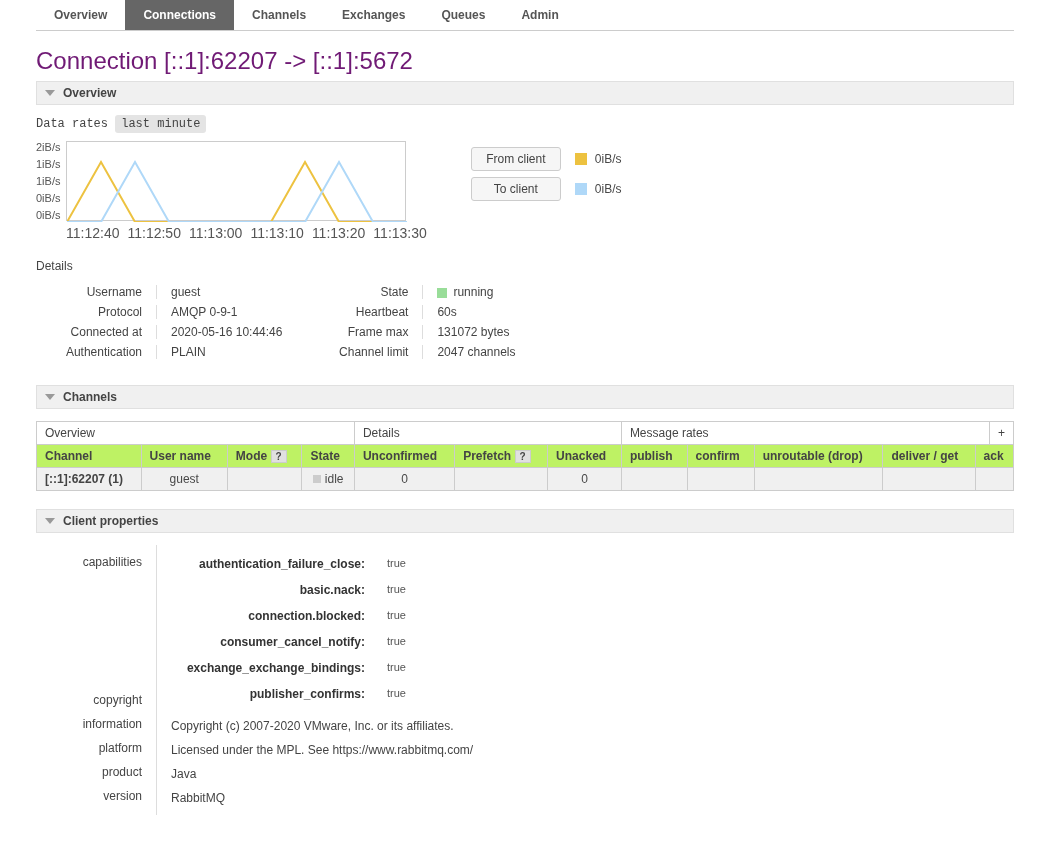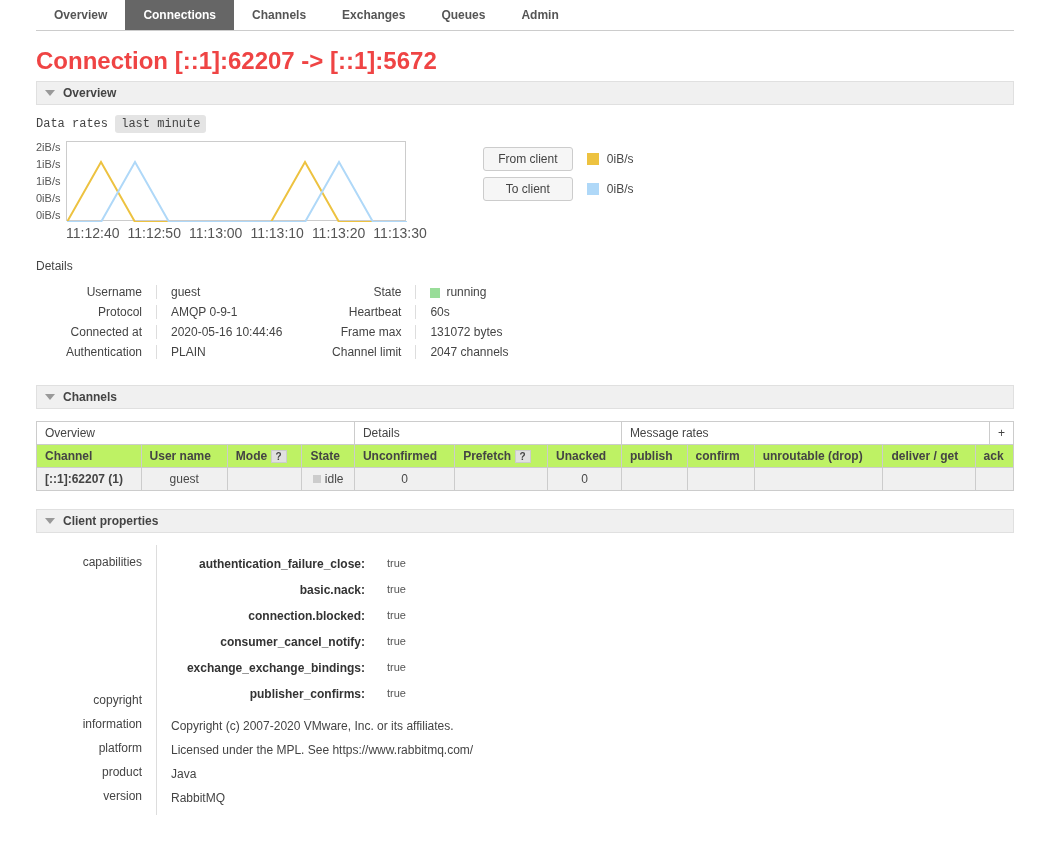--- a/index.html
+++ b/index.html
@@ -1,38 +1,38 @@
 <!DOCTYPE html>
 <html><head>
 <meta charset="utf-8">
 <style>
 * { box-sizing: border-box; margin: 0; padding: 0; }
 body { font-family: Verdana, Arial, sans-serif; font-size: 12px; color: #484848; background: #fff; padding: 0 36px; }
 .tabs { display: flex; border-bottom: 1px solid #ccc; }
 .tab { padding: 8px 18px; color: #555; cursor: pointer; font-weight: bold; }
 .tab.active { background: #666666; color: #fff; }
-h1 { font-size: 24px; font-weight: bold; color: #ef4444; margin: 16px 0 6px; }
+h1 { font-size: 24px; font-weight: normal; color: #701a75; margin: 16px 0 6px; }
 .section-header { background: #f0f0f0; border: 1px solid #e0e0e0; padding: 4px 8px; margin: 4px 0 12px; display: flex; align-items: center; cursor: pointer; }
 .section-header .tri { display: inline-block; width: 0; height: 0; border-left: 5px solid transparent; border-right: 5px solid transparent; border-top: 6px solid #999; margin-right: 8px; }
 .section-header b { color: #444; font-weight: bold; }
 .rates-label { margin: 0 0 10px; color: #444; font-family: Liberation Mono, monospace; }
 .time-pill { background: #e4e4e4; border-radius: 3px; padding: 2px 6px; }
-.chart-row { display: flex; gap: 56px; align-items: flex-start; margin-bottom: 18px; }
+.chart-row { display: flex; gap: 44px; align-items: flex-start; margin-bottom: 18px; }
 .chart-wrap { display: flex; }
 .yaxis { display: flex; flex-direction: column; justify-content: space-between; align-items: flex-end; font-size: 11px; color: #555; padding-right: 6px; height: 80px; }
 .chart-box { width: 340px; height: 80px; border: 1px solid #ccc; position: relative; background: #fff; }
 .xaxis { display: flex; font-size: 14px; color: #555; margin-top: 4px; gap: 8px; padding-left:30px;}
 .xaxis span { white-space: nowrap; }
 .legend-col { font-size: 12px; }
 .legend-row { display: flex; align-items: center; margin: 6px 0; }
 .btn { background: #f6f6f6; border: 1px solid #ccc; border-radius: 3px; padding: 4px 10px; font-size: 12px; color: #444; cursor: pointer; min-width:90px; text-align:center;}
 .swatch { width: 12px; height: 12px; display: inline-block; margin: 0 8px 0 14px; }
 .sw-yellow { background: #edc240; }
 .sw-blue { background: #afd8f8; }
-.details-grid { display: flex; gap: 13px; margin-bottom: 20px; }
+.details-grid { display: flex; gap: 20px; margin-bottom: 20px; }
 .dg-left, .dg-right { }
 .dg-row { display: flex; margin: 6px 0; }
 .dg-label { width: 120px; text-align: right; padding-right: 14px; color: #444; }
 .dg-sep { width:1px; background:#ddd; margin-right:14px;}
 .dg-val { color: #444; }
 .status-dot { width: 10px; height: 10px; background: #99dd99; display: inline-block; margin-right: 6px; vertical-align: middle; }
 table.chan { width: 100%; border-collapse: collapse; margin-bottom: 18px; }
 table.chan th, table.chan td { border: 1px solid #ccc; padding: 4px 8px; font-size: 12px; text-align: left; }
 table.chan th.group { background: #fff; font-weight: normal; color: #444; }
 table.chan th.col { background: #bef264; font-weight: bold; color: #444; }

